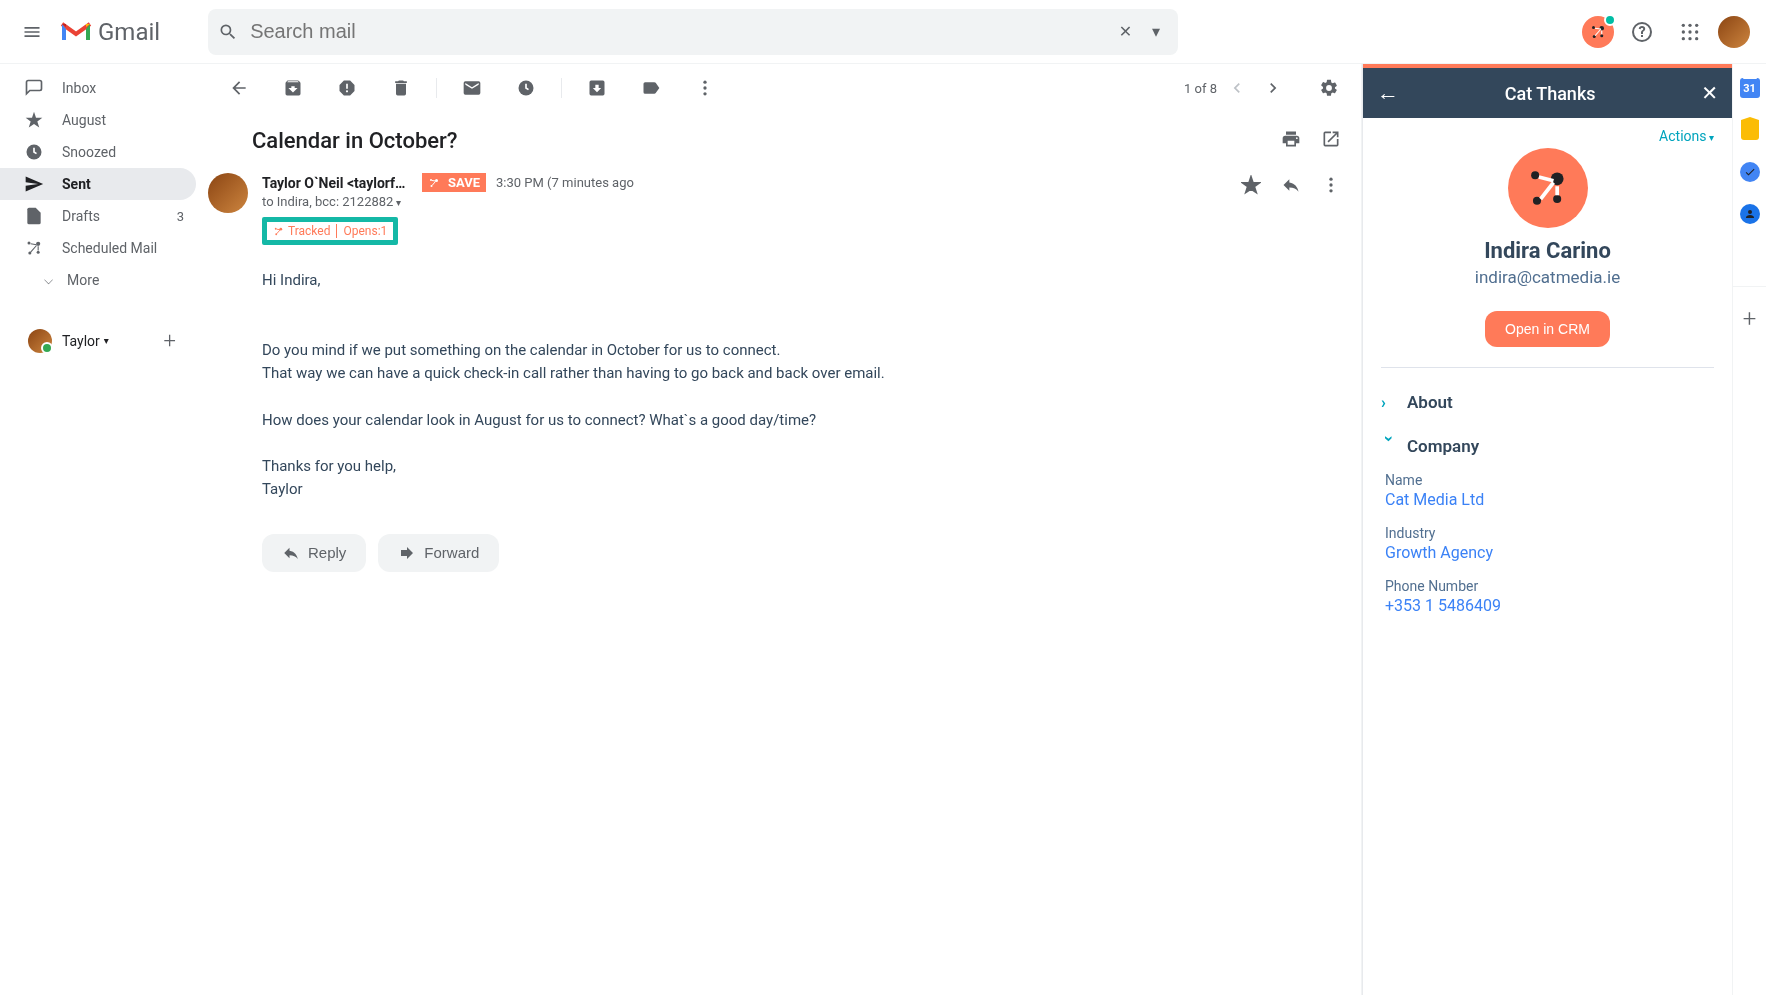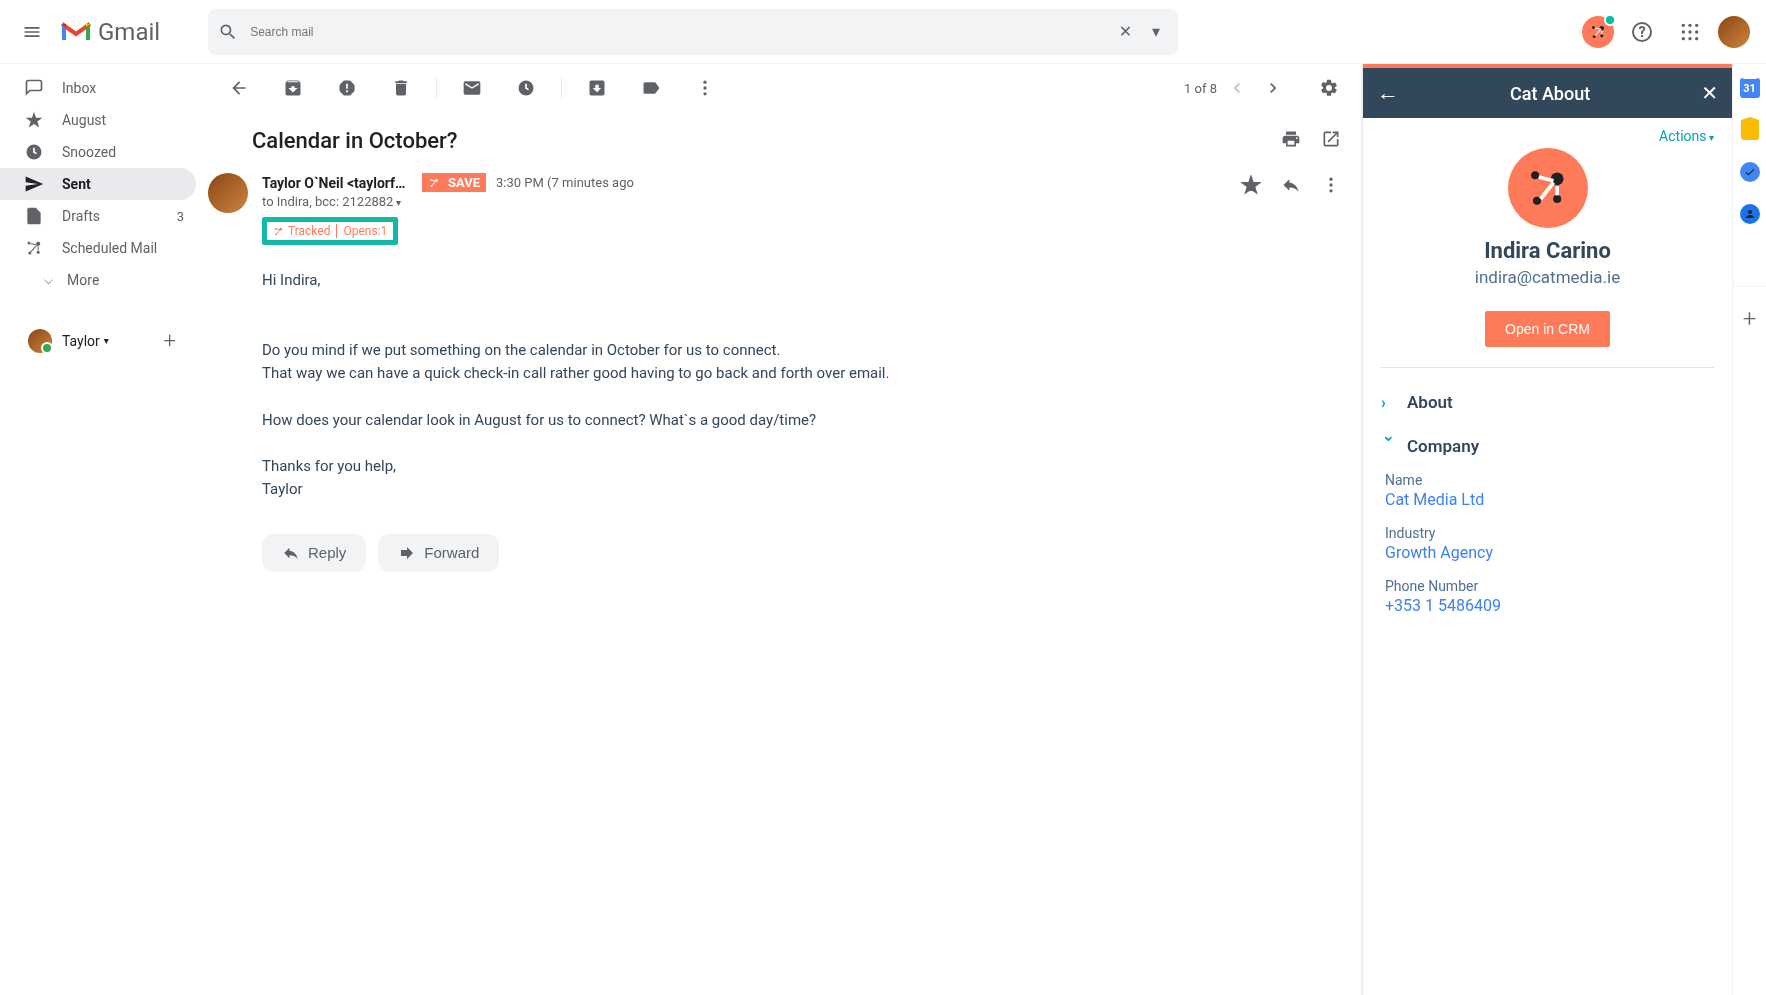--- a/index.html
+++ b/index.html
@@ -3,21 +3,21 @@
 <meta charset="utf-8">
 <style>
 * { box-sizing: border-box; margin: 0; padding: 0; }
 body { font-family: 'Google Sans', Roboto, Arial, sans-serif; font-size: 14px; color: #202124; background: #fff; overflow: hidden; }
 .header { height: 64px; display: flex; align-items: center; padding: 0 8px; border-bottom: 1px solid #f1f3f4; }
 .menu-btn { width: 48px; height: 48px; display: flex; align-items: center; justify-content: center; cursor: pointer; border-radius: 50%; color: #5f6368; }
 .logo { display: flex; align-items: center; margin-left: 4px; margin-right: 48px; cursor: pointer; }
 .gmail-text { font-size: 24px; color: #5f6368; margin-left: 6px; font-weight: 400; }
 .search-bar { flex: 1; max-width: 970px; height: 46px; background: #f1f3f4; border-radius: 8px; display: flex; align-items: center; padding: 0 10px; }
 .search-bar svg { color: #5f6368; }
-.search-input { flex: 1; border: none; background: transparent; font-size: 12px; margin-left: 12px; outline: none; }
+.search-input { flex: 1; border: none; background: transparent; font-size: 20px; margin-left: 12px; outline: none; }
 .search-actions { display: flex; align-items: center; gap: 4px; color: #5f6368; }
 .search-actions span { padding: 8px; cursor: pointer; font-size: 16px; }
 .header-right { display: flex; align-items: center; gap: 8px; margin-left: auto; padding-right: 8px; }
 .hs-badge { width: 32px; height: 32px; border-radius: 50%; background: #ff7a59; display: flex; align-items: center; justify-content: center; position: relative; cursor: pointer; }
 .hs-badge::after { content:''; position:absolute; top:-2px; right:-2px; width:8px; height:8px; background:#00bda5; border-radius:50%; border:2px solid #fff; }
 .icon-btn { width: 40px; height: 40px; display: flex; align-items: center; justify-content: center; cursor: pointer; border-radius: 50%; color: #5f6368; }
 .avatar-sm { width: 32px; height: 32px; border-radius: 50%; background: linear-gradient(135deg, #8b4513, #cd853f); cursor: pointer; }
 .main { display: flex; height: calc(100vh - 64px); }
 .sidebar { width: 196px; padding-top: 8px; }
 .nav-item { display: flex; align-items: center; height: 32px; padding: 0 12px 0 24px; cursor: pointer; border-radius: 0 16px 16px 0; color: #5f6368; font-size: 14px; }
@@ -65,21 +65,21 @@
 .hs-header .back { cursor: pointer; font-size: 22px; }
 .hs-header .title { flex: 1; text-align: center; font-weight: 500; }
 .hs-header .close { cursor: pointer; font-size: 20px; }
 .hs-actions { text-align: right; padding: 10px 18px 4px; }
 .hs-actions a { color: #00a4bd; font-size: 14px; cursor: pointer; }
 .hs-actions a::after { content: ' ▾'; font-size: 10px; }
 .hs-contact { text-align: center; padding: 0 20px 20px; }
 .hs-logo { width: 80px; height: 80px; border-radius: 50%; background: #ff7a59; margin: 0 auto 10px; display: flex; align-items: center; justify-content: center; }
 .hs-name { font-size: 22px; font-weight: 700; color: #33475b; margin-bottom: 4px;}
 .hs-email { font-size: 17px; color: #516f90; margin-bottom: 24px;}
-.hs-crm-btn { background: #ff7a59; color: #fff; border: none; padding: 10px 20px; border-radius: 2px; font-size: 14px; cursor: pointer; }
+.hs-crm-btn { background: #ff7a59; color: #fff; border: none; padding: 10px 20px; border-radius: 12px; font-size: 14px; cursor: pointer; }
 .hs-divider { height: 1px; background: #dfe3eb; margin: 0 18px 16px; }
 .hs-section { padding: 8px 18px; }
 .hs-section-header { display: flex; align-items: center; gap: 10px; cursor: pointer; margin-bottom: 8px;}
 .hs-section-header .chev { color: #00a4bd; font-size: 16px; font-weight:bold; width:16px;}
 .hs-section-header .label { font-size: 17px; font-weight: 600; color: #33475b; }
 .hs-field { padding: 8px 0 8px 4px; }
 .hs-field-label { font-size: 14px; color: #516f90; margin-bottom: 2px; }
 .hs-field-value { font-size: 16px; color: #3b82f6; }
 .right-rail { width: 34px; border-left: 1px solid #f1f3f4; display: flex; flex-direction: column; align-items: center; padding-top: 14px; gap: 22px; }
 .rail-icon { width: 24px; height: 24px; display: flex; align-items: center; justify-content: center; cursor: pointer; font-size: 18px; border-radius: 4px;}
@@ -337,21 +337,21 @@
                 <circle cx="12" cy="12" r="2"></circle>
                 <circle cx="12" cy="19" r="2"></circle>
               </svg></span>
         </div>
       </div>
 
       <div class="msg-body">
         <p>Hi Indira,</p>
         <br><br>
         <p>Do you mind if we put something on the calendar in October for us to connect.</p>
-        <p>That way we can have a quick check-in call rather good having to go back and forth over email.</p>
+        <p>That way we can have a quick check-in call rather than having to go back and back over email.</p>
         <br>
         <p>How does your calendar look in August for us to connect? What`s a good day/time?</p>
         <br>
         <p>Thanks for you help,</p>
         <p>Taylor</p>
       </div>
 
       <div class="reply-row">
         <button class="action-btn">
           <svg width="18" height="18" viewBox="0 0 24 24" fill="#5f6368">
@@ -365,21 +365,21 @@
             </svg>
           <span>Forward</span>
         </button>
       </div>
     </div>
 
     <div class="hubspot-panel">
       <div class="hs-topbar"></div>
       <div class="hs-header">
         <span class="back">←</span>
-        <span class="title">Cat About</span>
+        <span class="title">Cat Thanks</span>
         <span class="close">✕</span>
       </div>
       <div class="hs-actions">
         <a>Actions</a>
       </div>
       <div class="hs-contact">
         <div class="hs-logo">
           <svg width="44" height="44" viewBox="0 0 24 24" fill="#fff">
               <circle cx="17" cy="7" r="3.5"></circle>
               <circle cx="5" cy="5" r="2.2"></circle>

